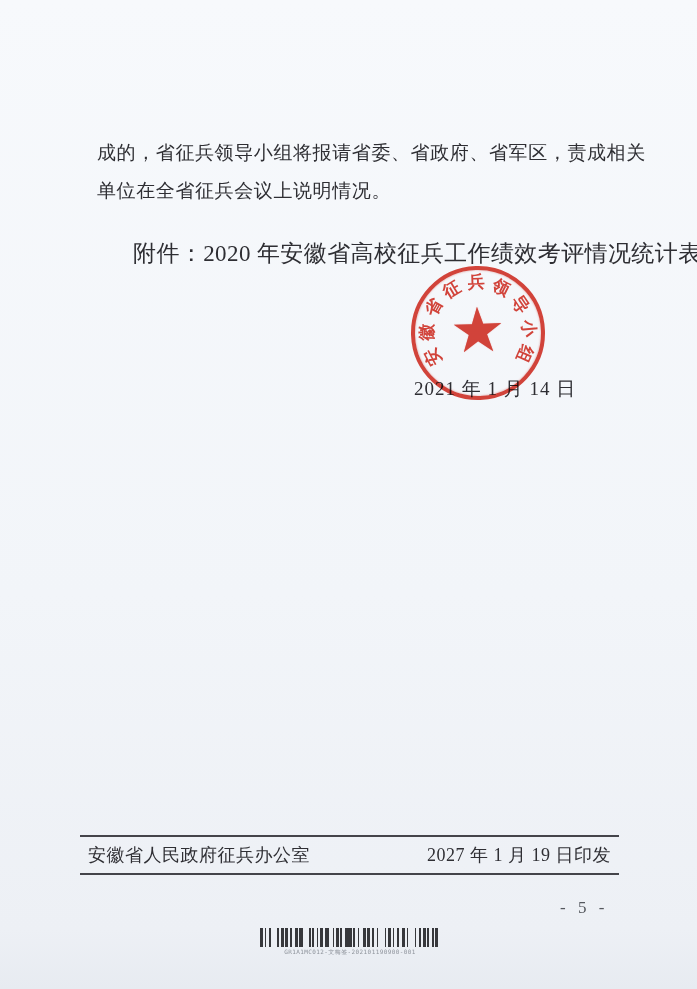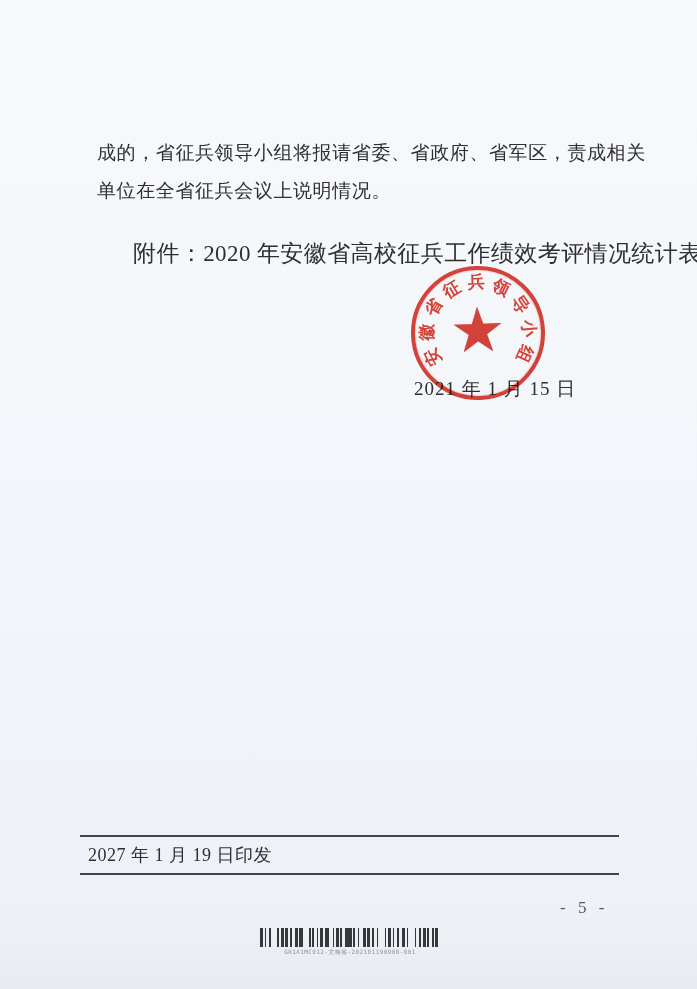--- a/index.html
+++ b/index.html
@@ -82,40 +82,41 @@
 </head>
 <body>
 
 <div class="page">
 
   <div class="abs body-line" style="left:97px;top:140px;">成的，省征兵领导小组将报请省委、省政府、省军区，责成相关</div>
   <div class="abs body-line" style="left:97px;top:178px;">单位在全省征兵会议上说明情况。</div>
 
   <div class="abs attachment-line" style="left:133px;top:238px;">附件：2020 年安徽省高校征兵工作绩效考评情况统计表</div>
 
-  <div class="abs sig-date">2021 年 1 月 15 日</div>
+  <div class="abs sig-date">2021 年 1 月 14 日</div>
 
   <div class="abs seal">
     <div class="seal-ring"></div>
     <div class="seal-star">★</div>
     <div id="seal-arc">
         <span class="seal-char" style="transform: translate(-50%, -50%) rotate(-116deg) translateY(-51px);">安</span>
         <span class="seal-char" style="transform: translate(-50%, -50%) rotate(-87deg) translateY(-51px);">徽</span>
         <span class="seal-char" style="transform: translate(-50%, -50%) rotate(-58deg) translateY(-51px);">省</span>
         <span class="seal-char" style="transform: translate(-50%, -50%) rotate(-29deg) translateY(-51px);">征</span>
         <span class="seal-char" style="transform: translate(-50%, -50%) rotate(0deg) translateY(-51px);">兵</span>
         <span class="seal-char" style="transform: translate(-50%, -50%) rotate(29deg) translateY(-51px);">领</span>
         <span class="seal-char" style="transform: translate(-50%, -50%) rotate(58deg) translateY(-51px);">导</span>
         <span class="seal-char" style="transform: translate(-50%, -50%) rotate(87deg) translateY(-51px);">小</span>
         <span class="seal-char" style="transform: translate(-50%, -50%) rotate(116deg) translateY(-51px);">组</span>
       </div>
   </div>
 
   <div class="abs colophon">
     <div class="colophon-inner">
+      <span class="colophon-left">安徽省人民政府征兵办公室</span>
       <span class="colophon-right">2027 年 1 月 19 日印发</span>
     </div>
   </div>
 
   <div class="abs page-number">- 5 -</div>
 
   <div class="abs barcode-wrap">
     <div class="barcode-bars" id="barcode-bars"><span class="bar" style="width: 3.15789px;"></span><span class="gap" style="width: 1.57895px;"></span><span class="bar" style="width: 1.57895px;"></span><span class="gap" style="width: 3.15789px;"></span><span class="bar" style="width: 1.57895px;"></span><span class="gap" style="width: 6.31579px;"></span><span class="bar" style="width: 1.57895px;"></span><span class="gap" style="width: 1.57895px;"></span><span class="bar" style="width: 3.15789px;"></span><span class="gap" style="width: 1.57895px;"></span><span class="bar" style="width: 3.15789px;"></span><span class="gap" style="width: 1.57895px;"></span><span class="bar" style="width: 1.57895px;"></span><span class="gap" style="width: 3.15789px;"></span><span class="bar" style="width: 3.15789px;"></span><span class="gap" style="width: 1.57895px;"></span><span class="bar" style="width: 3.15789px;"></span><span class="gap" style="width: 6.31579px;"></span><span class="bar" style="width: 1.57895px;"></span><span class="gap" style="width: 1.57895px;"></span><span class="bar" style="width: 1.57895px;"></span><span class="gap" style="width: 3.15789px;"></span><span class="bar" style="width: 1.57895px;"></span><span class="gap" style="width: 1.57895px;"></span><span class="bar" style="width: 3.15789px;"></span><span class="gap" style="width: 1.57895px;"></span><span class="bar" style="width: 4.73684px;"></span><span class="gap" style="width: 3.15789px;"></span><span class="bar" style="width: 1.57895px;"></span><span class="gap" style="width: 1.57895px;"></span><span class="bar" style="width: 3.15789px;"></span><span class="gap" style="width: 1.57895px;"></span><span class="bar" style="width: 1.57895px;"></span><span class="gap" style="width: 3.15789px;"></span><span class="bar" style="width: 6.31579px;"></span><span class="gap" style="width: 1.57895px;"></span><span class="bar" style="width: 1.57895px;"></span><span class="gap" style="width: 3.15789px;"></span><span class="bar" style="width: 1.57895px;"></span><span class="gap" style="width: 3.15789px;"></span><span class="bar" style="width: 3.15789px;"></span><span class="gap" style="width: 1.57895px;"></span><span class="bar" style="width: 3.15789px;"></span><span class="gap" style="width: 1.57895px;"></span><span class="bar" style="width: 1.57895px;"></span><span class="gap" style="width: 3.15789px;"></span><span class="bar" style="width: 1.57895px;"></span><span class="gap" style="width: 6.31579px;"></span><span class="bar" style="width: 1.57895px;"></span><span class="gap" style="width: 1.57895px;"></span><span class="bar" style="width: 3.15789px;"></span><span class="gap" style="width: 1.57895px;"></span><span class="bar" style="width: 1.57895px;"></span><span class="gap" style="width: 3.15789px;"></span><span class="bar" style="width: 1.57895px;"></span><span class="gap" style="width: 3.15789px;"></span><span class="bar" style="width: 3.15789px;"></span><span class="gap" style="width: 1.57895px;"></span><span class="bar" style="width: 1.57895px;"></span><span class="gap" style="width: 6.31579px;"></span><span class="bar" style="width: 1.57895px;"></span><span class="gap" style="width: 3.15789px;"></span><span class="bar" style="width: 1.57895px;"></span><span class="gap" style="width: 1.57895px;"></span><span class="bar" style="width: 3.15789px;"></span><span class="gap" style="width: 1.57895px;"></span><span class="bar" style="width: 1.57895px;"></span><span class="gap" style="width: 3.15789px;"></span><span class="bar" style="width: 1.57895px;"></span><span class="gap" style="width: 1.57895px;"></span><span class="bar" style="width: 3.15789px;"></span><span class="gap" style="width: 1.57895px;"></span></div>
     <div class="barcode-label">GR1A1MC012-文梅签-202101190900-001</div>
   </div>

